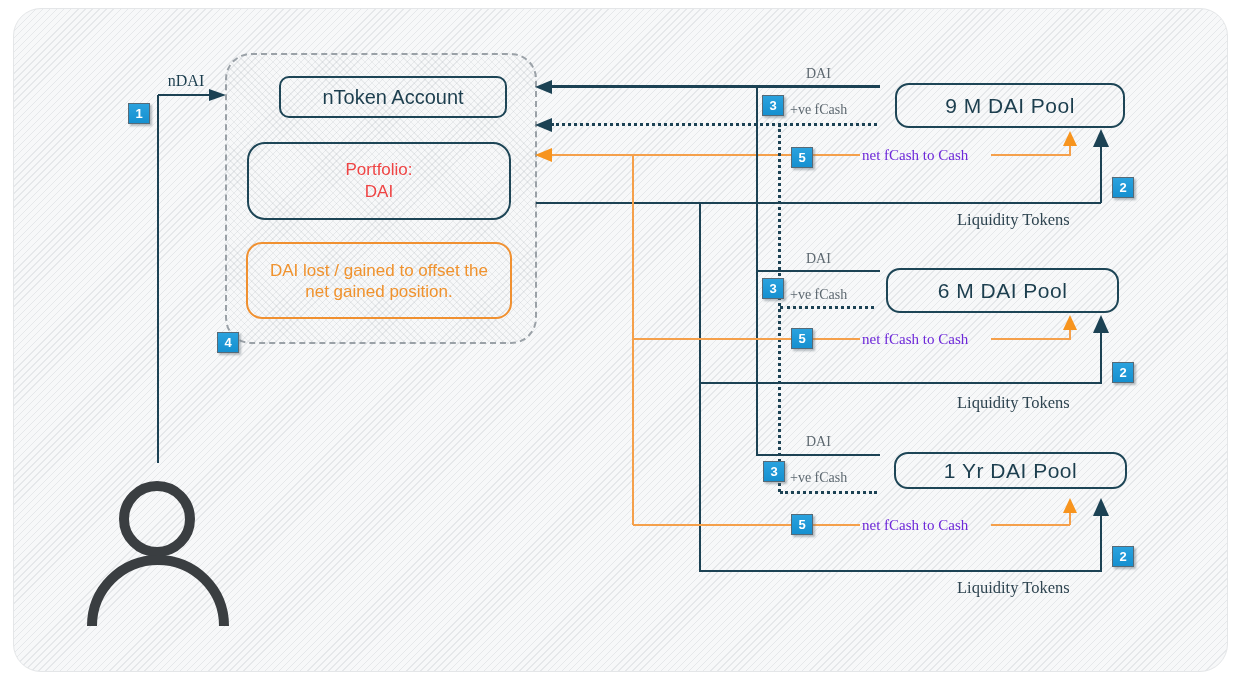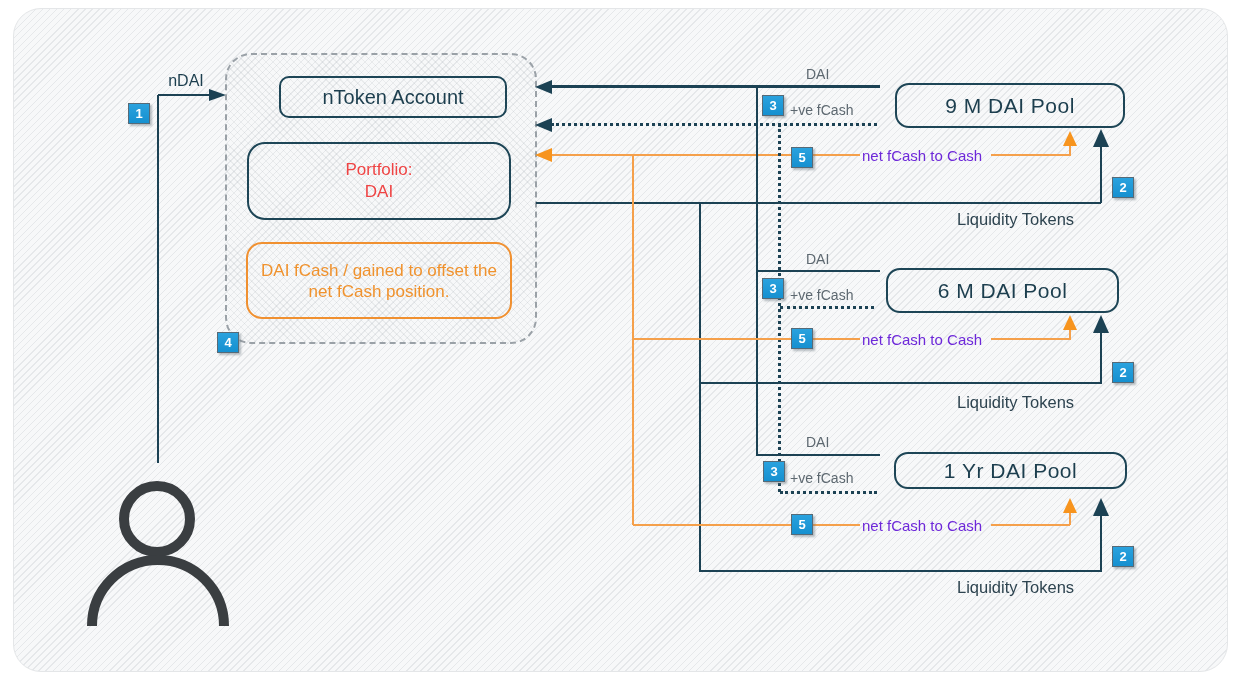--- a/index.html
+++ b/index.html
@@ -36,21 +36,21 @@
   .doth{position:absolute;border-top:3px dotted #1c4254;height:0;}
   .dotv{position:absolute;border-left:3px dotted #1c4254;width:0;}
   .olh{position:absolute;background:#f5a04b;height:2px;}
   .olv{position:absolute;background:#f5a04b;width:2px;}
   .arr{position:absolute;width:0;height:0;}
   .arr-left-navy{border-top:7px solid transparent;border-bottom:7px solid transparent;border-right:17px solid #1c4254;}
   .arr-left-orange{border-top:7px solid transparent;border-bottom:7px solid transparent;border-right:17px solid #f7941e;}
   .arr-right-navy{border-top:6px solid transparent;border-bottom:6px solid transparent;border-left:17px solid #1c4254;}
   .arr-up-navy{border-left:8px solid transparent;border-right:8px solid transparent;border-bottom:18px solid #1c4254;}
   .arr-up-orange{border-left:7px solid transparent;border-right:7px solid transparent;border-bottom:15px solid #f7941e;}
-  .lbl{position:absolute;white-space:nowrap;}
+  .lbl{position:absolute;white-space:nowrap;font-family:Liberation Serif, serif;}
   .lbl-gray{font-size:14px;color:#5d6870;}
   .lbl-navy{font-size:16px;color:#1c3e4e;}
   .lbl-orange{font-size:15px;color:#6d28d9;}
   .lbl-liq{font-size:16.5px;color:#2e4450;}
   .badge{
     position:absolute;width:22px;height:21px;box-sizing:border-box;
     background:linear-gradient(180deg,#2aa2de 0%,#1590d0 100%);
     border:1px solid #566a77;box-shadow:2px 2px 2px rgba(100,112,122,0.45);
     color:#ffffff;font-size:13px;font-weight:bold;
     display:flex;align-items:center;justify-content:center;
@@ -72,21 +72,21 @@
   <div class="arr arr-right-navy" style="left:209px;top:89px;"></div>
   <div class="lbl lbl-navy" style="left:160px;top:72px;width:52px;text-align:center;">nDAI</div>
   <div class="badge" style="left:128px;top:103px;">1</div>
 
   <div class="dashed-box"></div>
   <div class="node nav-border account-title" style="left:279px;top:76px;width:228px;height:42px;">nToken Account</div>
   <div class="node nav-border portfolio" style="left:247px;top:142px;width:264px;height:78px;">
     <span>Portfolio:</span>
     <span>DAI</span>
   </div>
-  <div class="node note" style="left:246px;top:242px;width:266px;height:77px;">DAI fCash / gained to offset the net fCash position.</div>
+  <div class="node note" style="left:246px;top:242px;width:266px;height:77px;">DAI lost / gained to offset the net gained position.</div>
   <div class="badge" style="left:217px;top:332px;">4</div>
 
   <div class="node nav-border pool" style="left:895px;top:83px;width:230px;height:45px;">9 M DAI Pool</div>
   <div class="node nav-border pool" style="left:886px;top:268px;width:233px;height:45px;">6 M DAI Pool</div>
   <div class="node nav-border pool" style="left:894px;top:452px;width:233px;height:37px;">1 Yr DAI Pool</div>
 
   <div class="lh3" style="left:551px;top:85px;width:329px;"></div>
   <div class="arr arr-left-navy" style="left:535px;top:80px;"></div>
 
   <div class="doth" style="left:551px;top:123px;width:326px;"></div>

